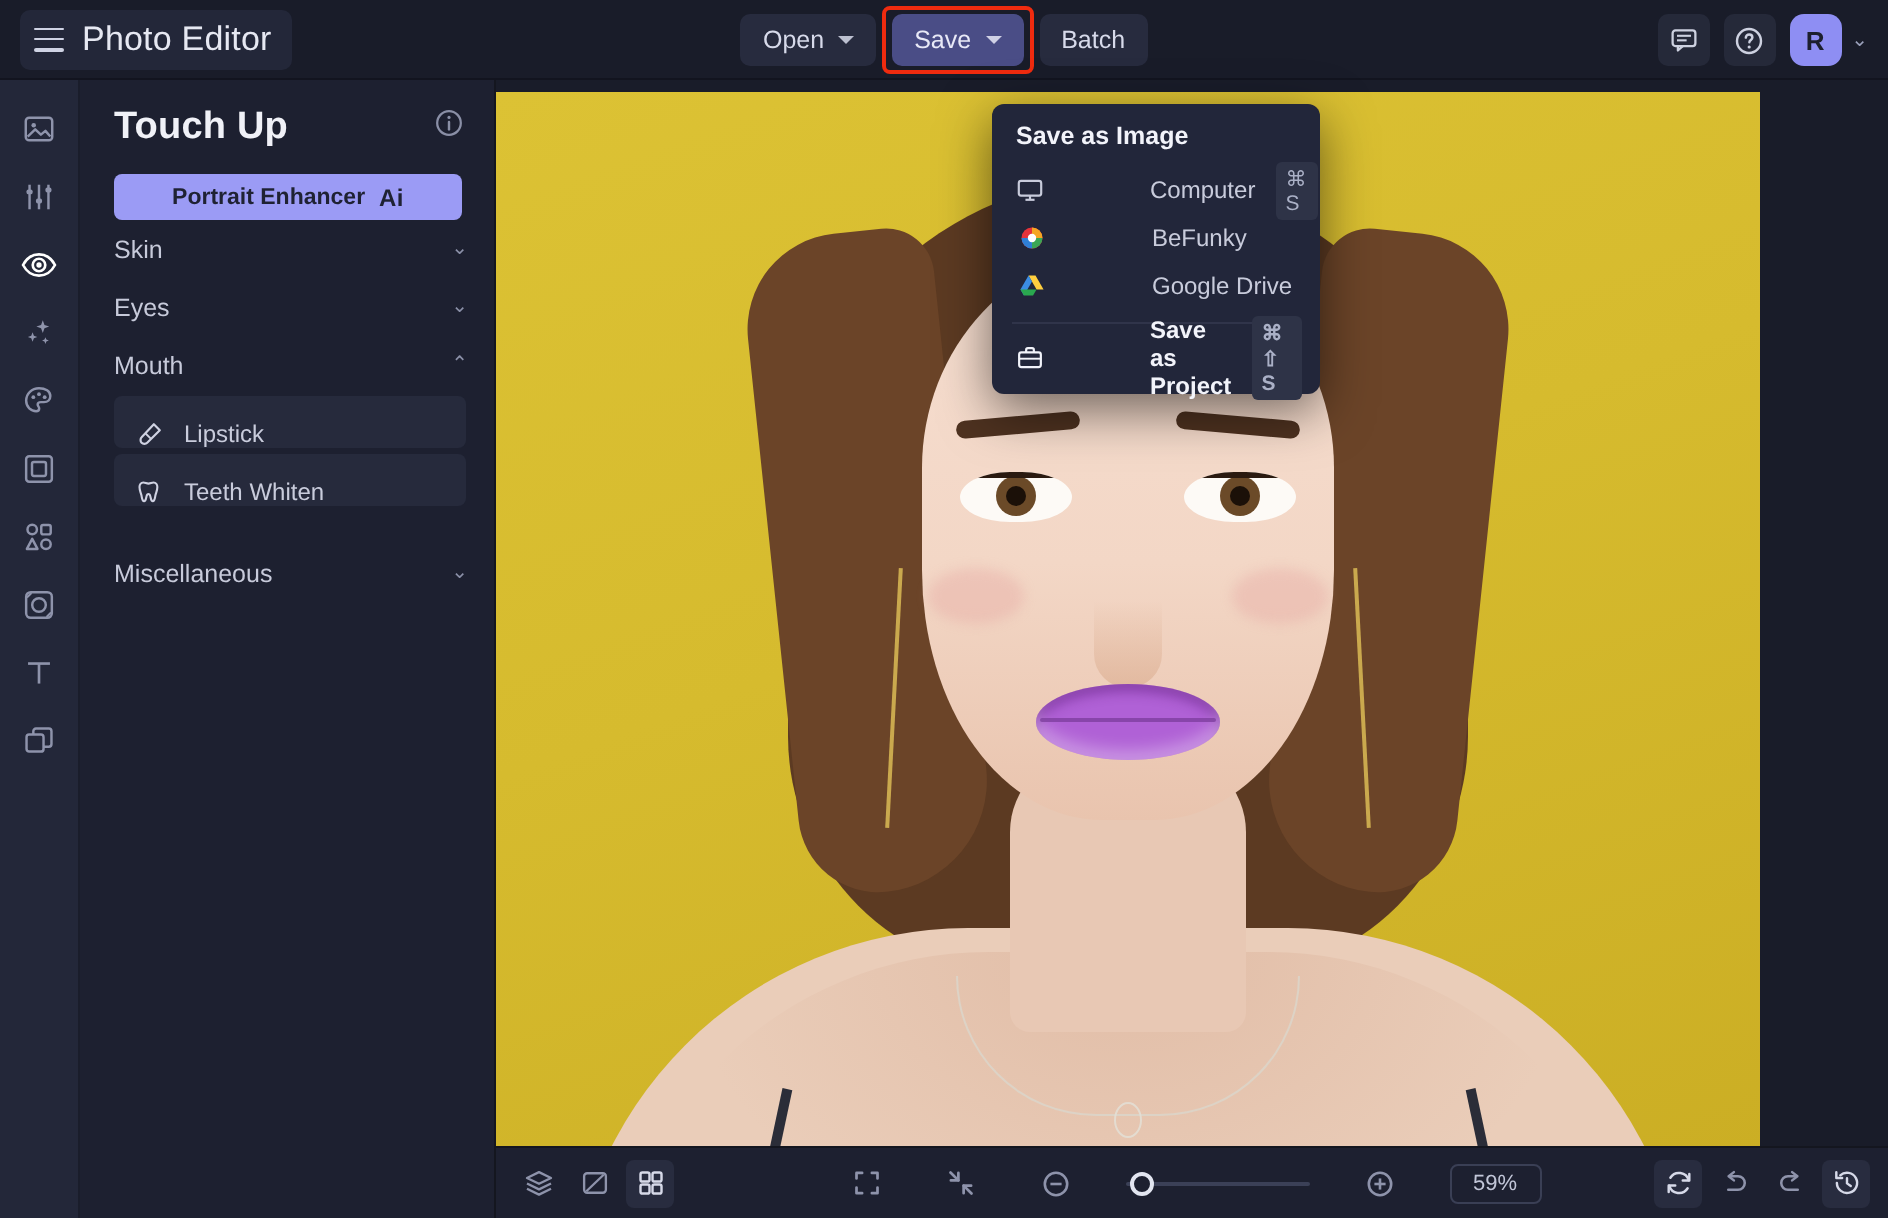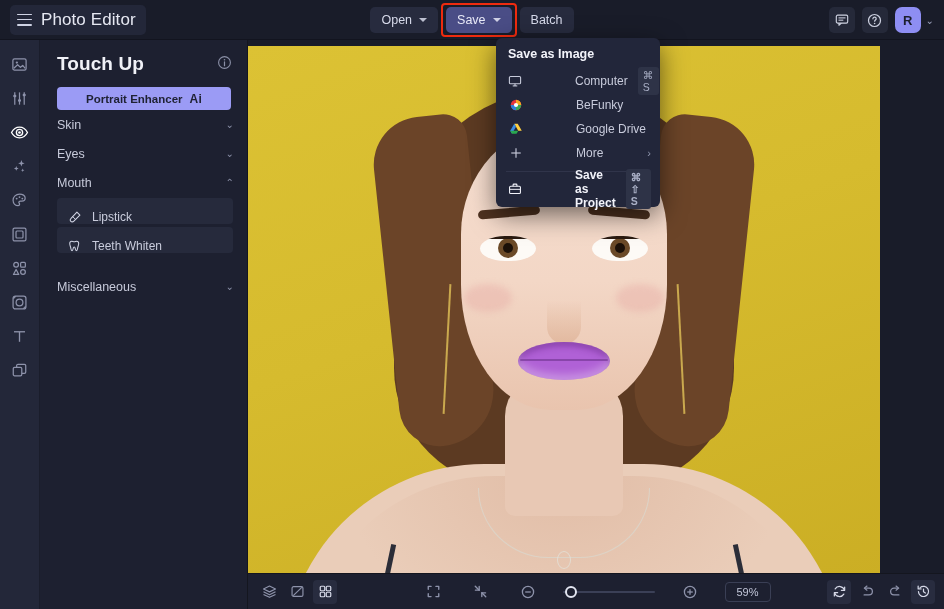--- a/index.html
+++ b/index.html
@@ -203,21 +203,21 @@
     border-radius: 0 0 90px 90px; opacity: .85;
   }
   .pendant { position: absolute; left: 50%; margin-left: -7px; top: 505px; width: 14px; height: 18px;
     border: 1.6px solid #e3ded4; border-radius: 50%; opacity: .9; }
   .strap { position: absolute; top: 498px; width: 5px; height: 50px; background: #2b2d38; }
   .strap.l { left: 50%; margin-left: -178px; transform: rotate(12deg); }
   .strap.r { left: 50%; margin-left: 174px; transform: rotate(-12deg); }
 
   
   .menu {
-    position: absolute; left: 496px; top: 38px; width: 164px;
+    position: absolute; left: 496px; top: 52px; width: 164px;
     background: #22263a; border-radius: 6px;
     box-shadow: 0 8px 26px rgba(0,0,0,.55);
     padding: 7px 0 6px 0; z-index: 60;
   }
   .menu-head {
     color: #f2f3fa; font-size: 12.5px; font-weight: bold;
     padding: 2px 0 8px 12px;
   }
   .menu-item {
     display: flex; align-items: center; gap: 10px;
@@ -523,30 +523,20 @@
         <svg width="14" height="14" viewBox="0 0 16 16">
           <path d="M6 2 H10 L14.6 10 H10.6 Z" fill="#ffcf3f"></path>
           <path d="M6 2 L1.4 10 L3.4 13.4 L8 5.4 Z" fill="#3b8ce2"></path>
           <path d="M1.4 10 H10.6 L8.6 13.4 H3.4 Z" fill="#2aa84f"></path>
         </svg>
       </span>
       <span class="mi-label">Google Drive</span>
     </div>
 
 
-    <div class="menu-item">
-      <span class="mi-icon">
-        <svg width="14" height="14" viewBox="0 0 16 16">
-          <line x1="8" y1="2.6" x2="8" y2="13.4" stroke="#c8cbdb" stroke-width="1.3"></line>
-          <line x1="2.6" y1="8" x2="13.4" y2="8" stroke="#c8cbdb" stroke-width="1.3"></line>
-        </svg>
-      </span>
-      <span class="mi-label">More</span>
-      <span class="arrow">›</span>
-    </div>
 
     <div class="menu-sep"></div>
 
     <div class="menu-item strong">
       <span class="mi-icon">
         <svg width="14" height="14" viewBox="0 0 16 16">
           <rect x="1.8" y="4.8" width="12.4" height="8.4" rx="1.3" fill="none" stroke="#f2f3fa" stroke-width="1.25"></rect>
           <path d="M5.8 4.8 V3.4 A1 1 0 0 1 6.8 2.4 H9.2 A1 1 0 0 1 10.2 3.4 V4.8" fill="none" stroke="#f2f3fa" stroke-width="1.25"></path>
           <line x1="1.8" y1="8.4" x2="14.2" y2="8.4" stroke="#f2f3fa" stroke-width="1.1"></line>
         </svg>

